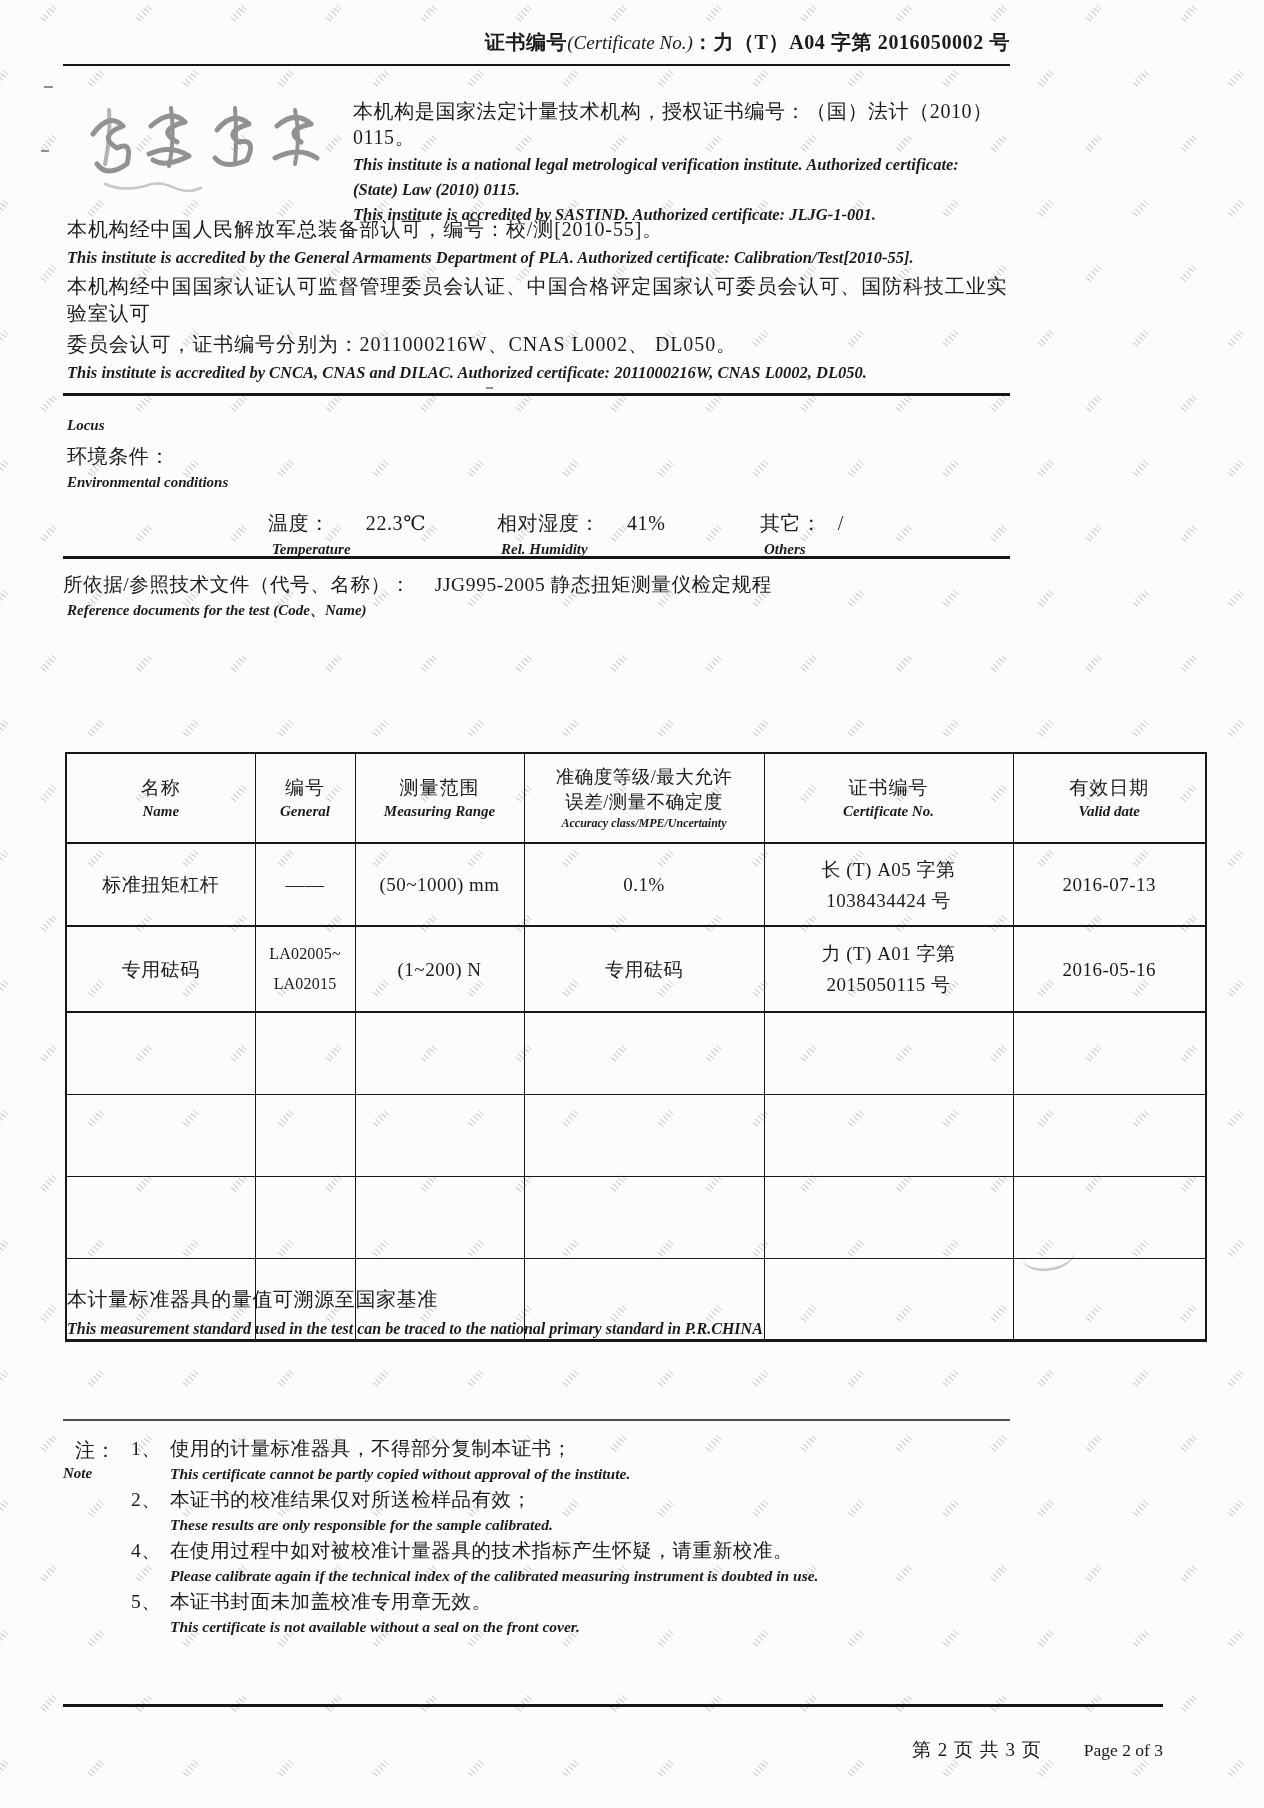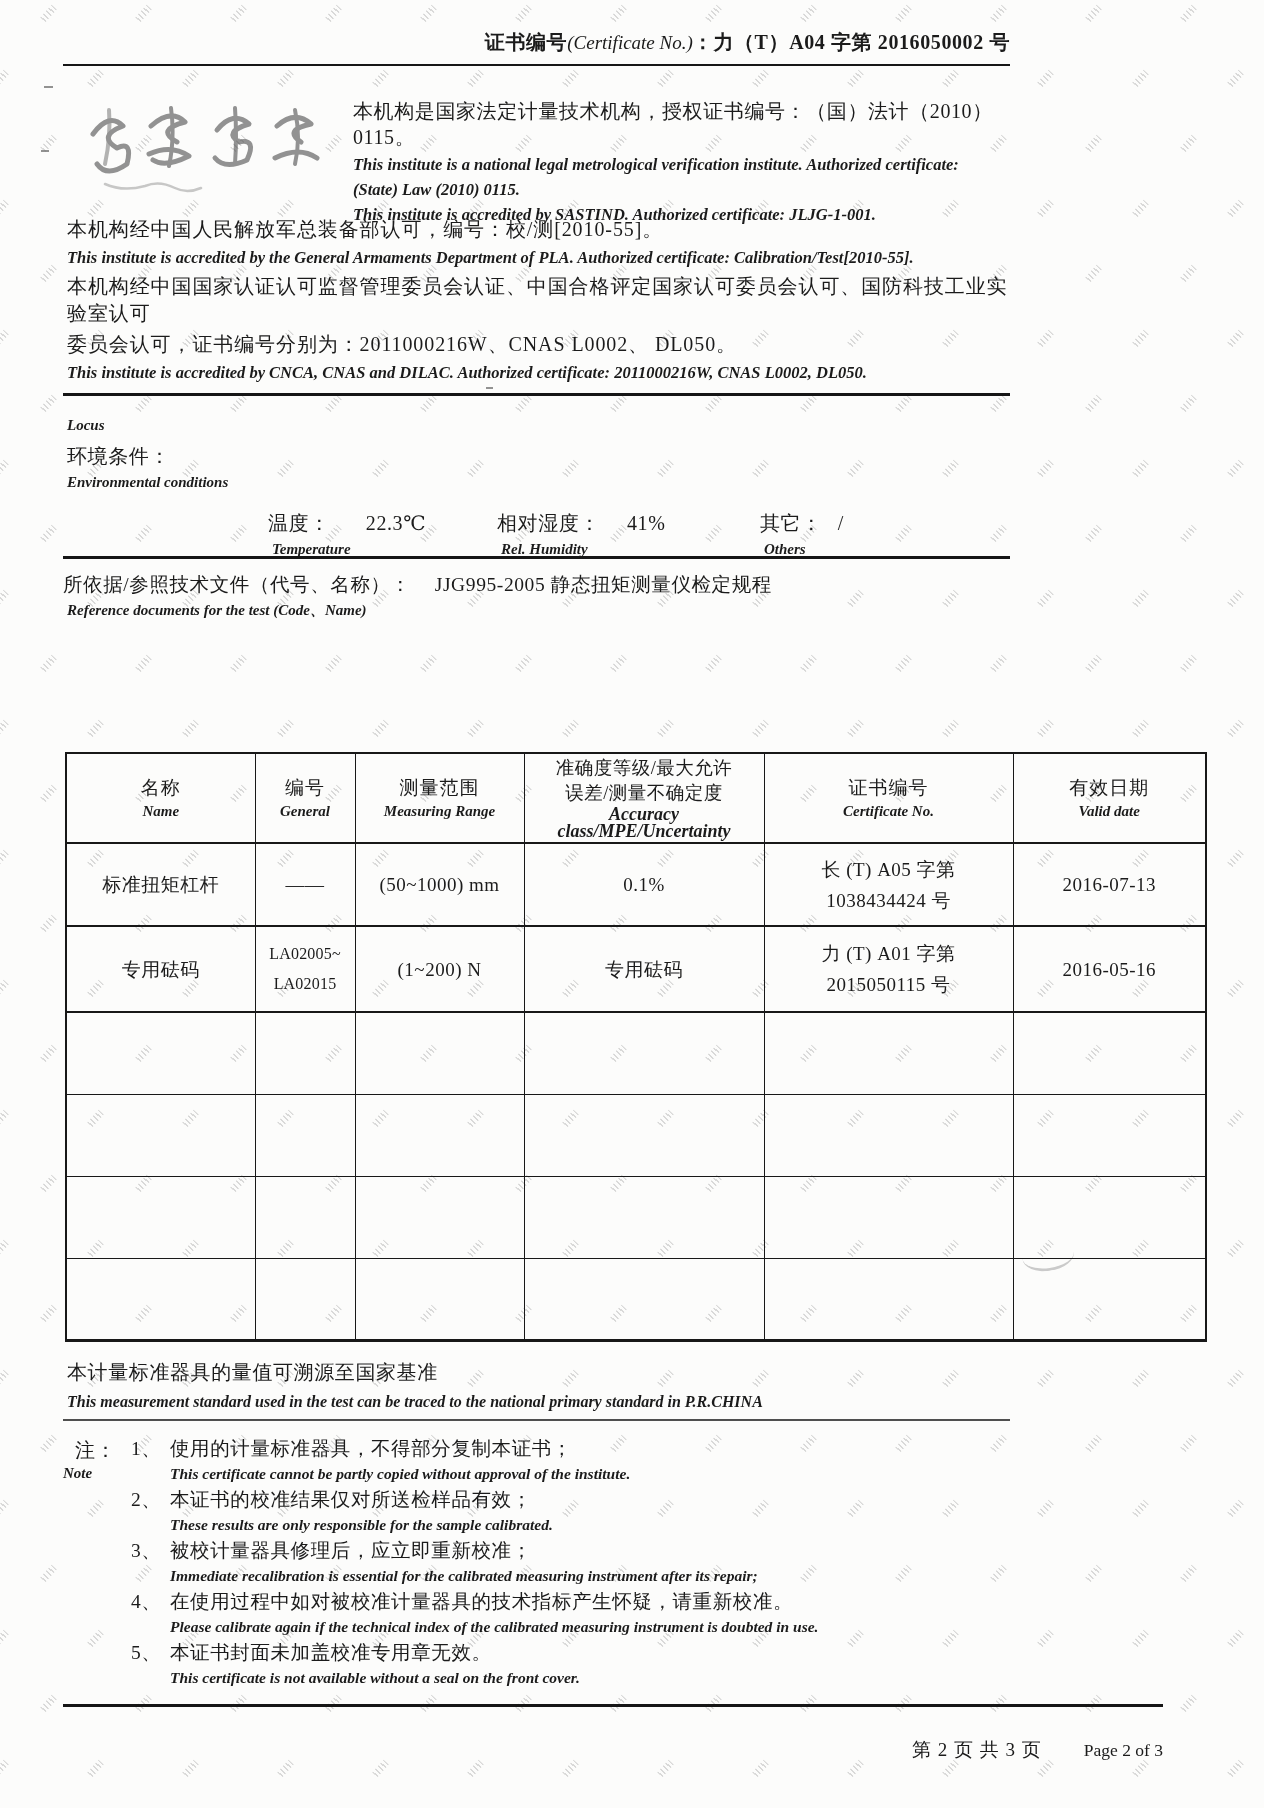--- a/index.html
+++ b/index.html
@@ -60,27 +60,27 @@
   .stdtable{position:absolute;left:65px;top:752px;width:1140px;border-collapse:collapse;
             table-layout:fixed;z-index:1;}
   .stdtable,.stdtable th,.stdtable td{border:1.6px solid #181818;}
   .stdtable{border-width:2.3px;border-bottom-width:3px;}
   .stdtable th{border-bottom-width:2px;font-weight:400;}
   .stdtable thead tr{height:90px;}
   .stdtable th,.stdtable td{text-align:center;vertical-align:middle;padding:0 4px;}
   .thcn{font-size:19px;line-height:26px;letter-spacing:1px;}
   .then{font-size:15px;line-height:20px;font-style:italic;font-weight:bold;}
   th.acc .thcn{font-size:18.5px;line-height:25px;letter-spacing:.5px;}
-  th.acc .then{font-size:18px;line-height:17px;}
+  th.acc .then{font-size:12px;line-height:17px;}
   .tdln{font-size:19px;line-height:31px;letter-spacing:.5px;}
   td.small .tdln{font-size:16px;line-height:30px;letter-spacing:.2px;}
   tr.data td{border-bottom-width:2.5px;}
   tr.r1{height:83px;} tr.r2{height:86px;} tr.emp{height:82px;}
 
-  .trace-sec{left:63px;top:1355px;width:1010px;}
+  .trace-sec{left:63px;top:1282px;width:1010px;}
   .trace-sec .cnline{font-size:20px;line-height:27px;}
   .trace-sec .en{font-size:16px;line-height:21px;margin-top:5px;}
 
   .rule-d{left:63px;top:1419px;width:947px;height:2px;opacity:.75;}
 
   .notes-sec{left:63px;top:1436px;width:1020px;}
   .note-head-cn{position:absolute;left:12px;top:1px;font-size:20px;}
   .note-head-en{position:absolute;left:0;top:29px;font-style:italic;font-weight:bold;font-size:15px;}
   .note-items{margin-left:68px;}
   .note-item{margin-bottom:3px;}
@@ -687,24 +687,20 @@
       <div class="note-items">
         <div class="note-item">
           <div class="nrow"><span class="nnum cn">1、</span><span class="cn">使用的计量标准器具，不得部分复制本证书；</span></div>
           <p class="nen">This certificate cannot be partly copied without approval of the institute.</p>
         </div>
         <div class="note-item">
           <div class="nrow"><span class="nnum cn">2、</span><span class="cn">本证书的校准结果仅对所送检样品有效；</span></div>
           <p class="nen">These results are only responsible for the sample calibrated.</p>
         </div>
         <div class="note-item">
-          <div class="nrow"><span class="nnum cn">3、</span><span class="cn">被校计量器具修理后，应立即重新校准；</span></div>
-          <p class="nen">Immediate recalibration is essential for the calibrated measuring instrument after its repair;</p>
-        </div>
-        <div class="note-item">
           <div class="nrow"><span class="nnum cn">4、</span><span class="cn">在使用过程中如对被校准计量器具的技术指标产生怀疑，请重新校准。</span></div>
           <p class="nen">Please calibrate again if the technical index of the calibrated measuring instrument is doubted in use.</p>
         </div>
         <div class="note-item">
           <div class="nrow"><span class="nnum cn">5、</span><span class="cn">本证书封面未加盖校准专用章无效。</span></div>
           <p class="nen">This certificate is not available without a seal on the front cover.</p>
         </div>
       </div>
     </div>
 

